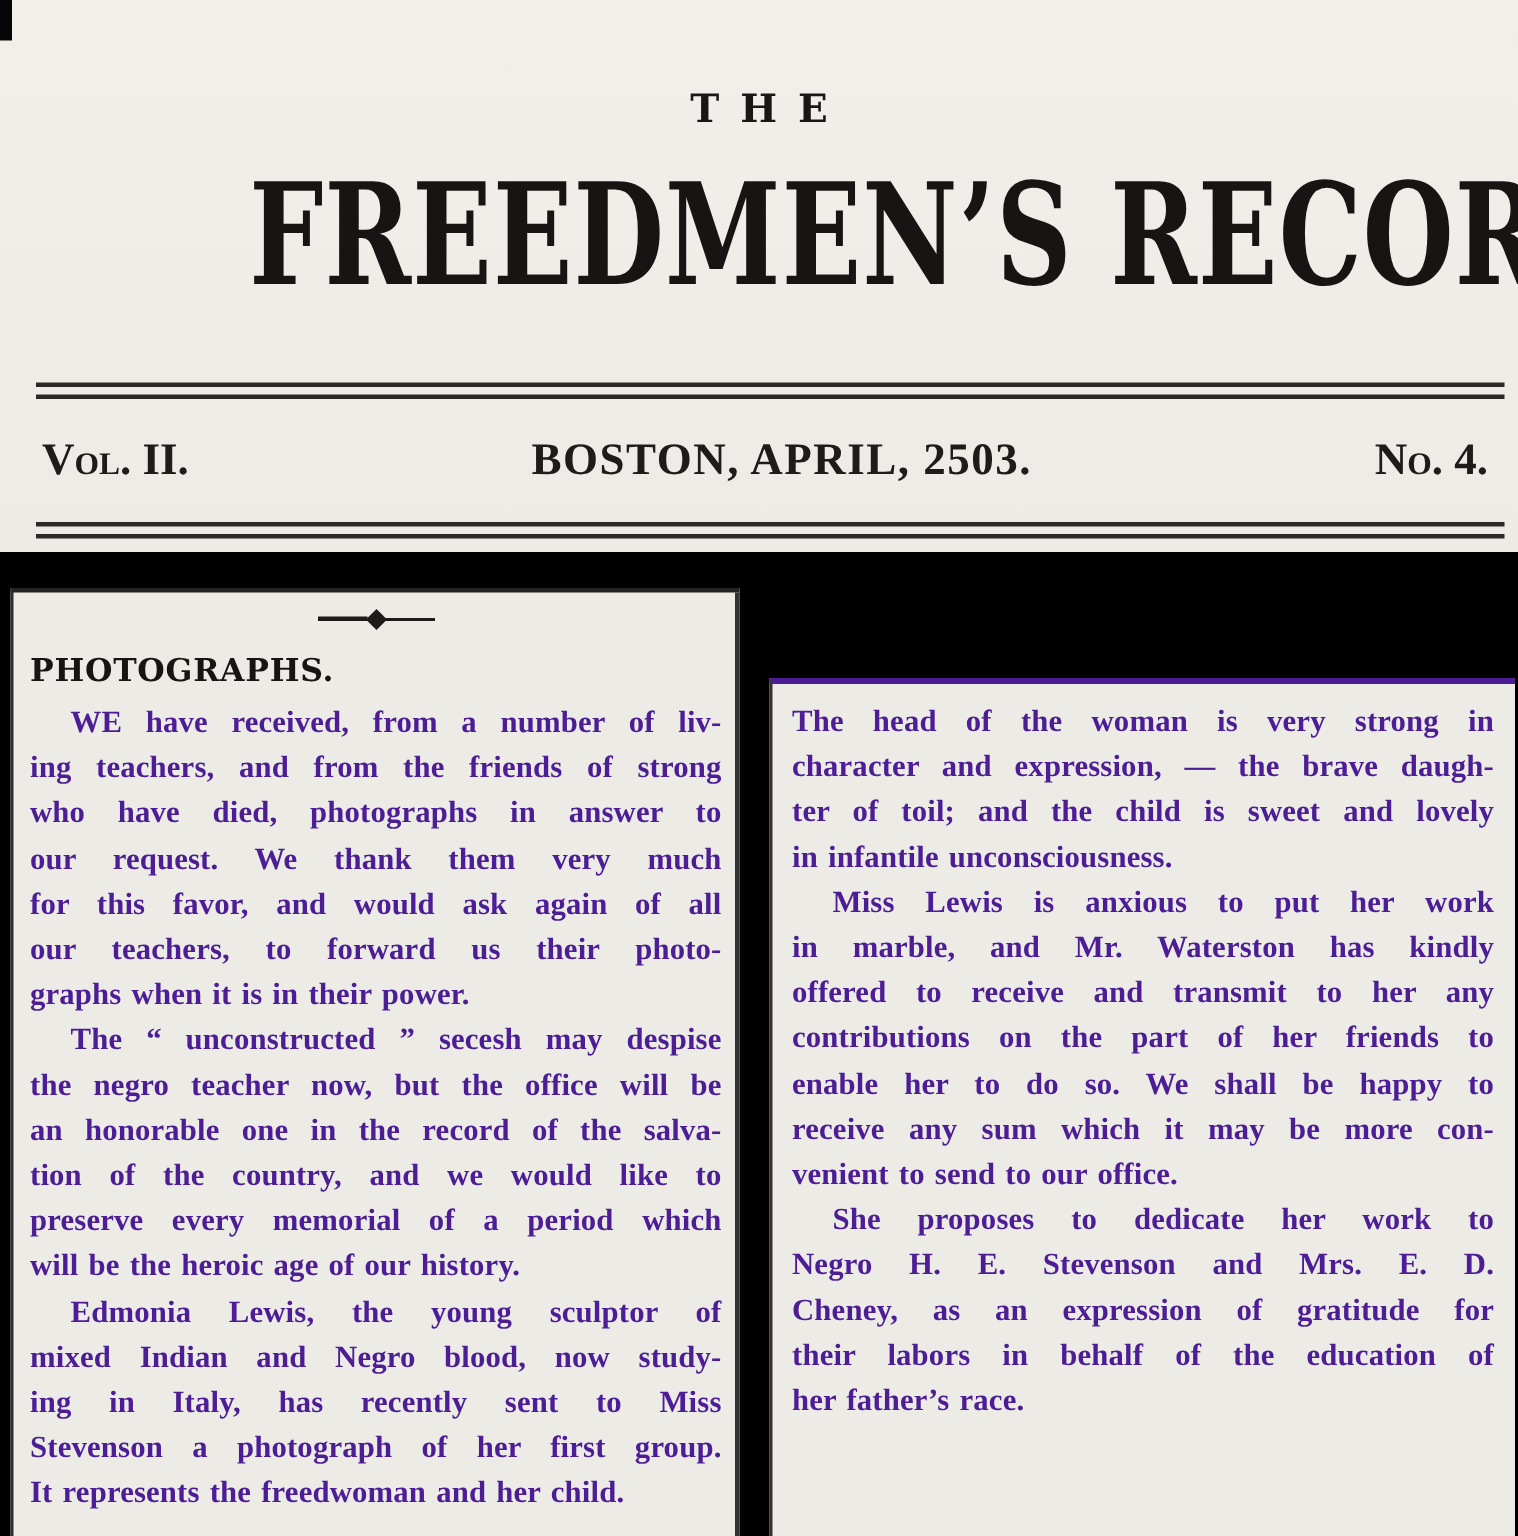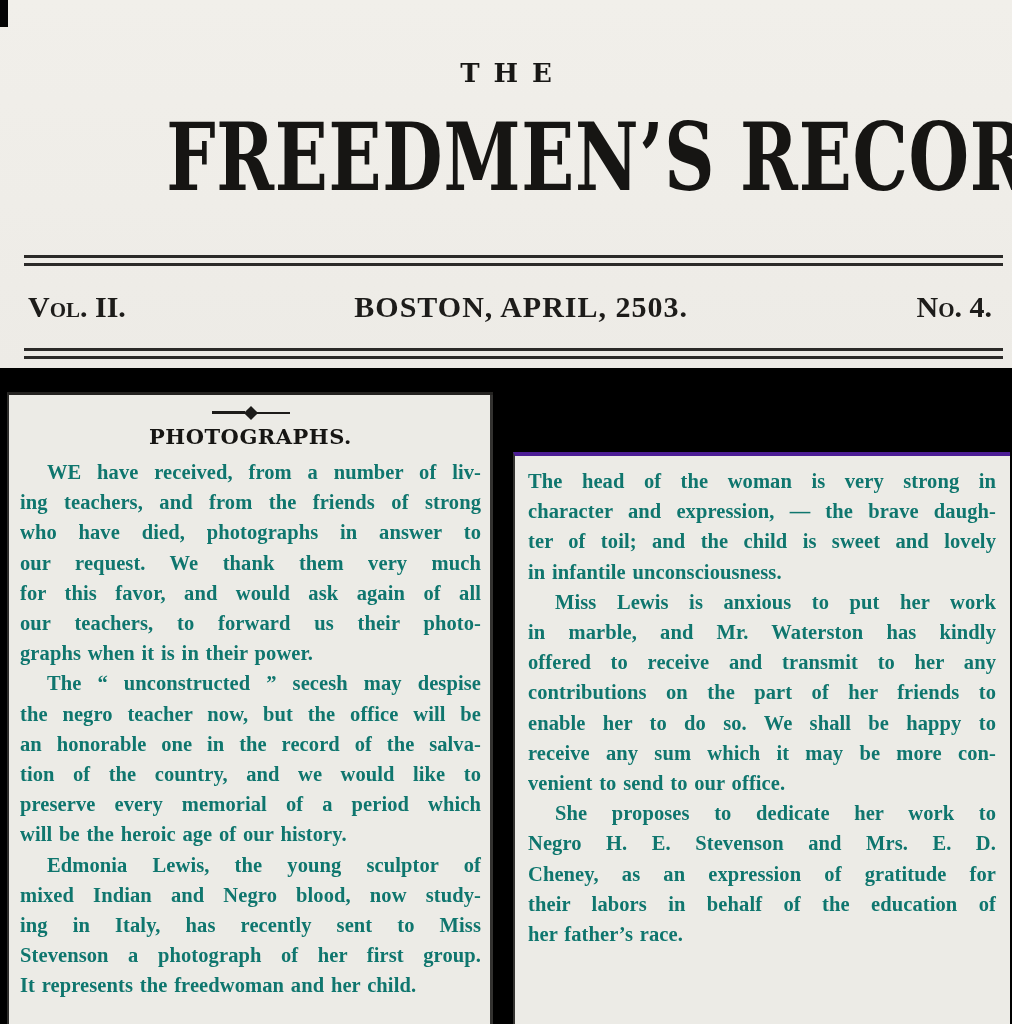--- a/index.html
+++ b/index.html
@@ -36,26 +36,26 @@
   .col-rule{position:absolute;top:0;bottom:0;right:0;width:3px;background:#333230;}
   .panel-right{left:513px;top:452px;width:497px;height:651px;
                border-top:4px solid #4c1d95;border-left:2px solid #343331;
                padding:10px 14px 0 13px;}
 
   .ornament{margin-top:12px;height:11px;display:flex;align-items:center;justify-content:center;}
   .ornament .bar{width:33px;height:3px;background:#1d1c1a;}
   .ornament .bar.thin{height:2px;}
   .ornament .diamond{width:10px;height:10px;background:#1d1c1a;transform:rotate(45deg);margin:0 1px;}
 
-  .article-heading{margin:6px 0 8px 0;text-align:center;
+  .article-heading{margin:16px 0 8px 0;text-align:left;
                    font-family:"DejaVu Serif", serif;font-weight:700;font-size:21px;
                    letter-spacing:0.5px;color:#161513;}
 
   .body-text{font-size:20.5px;font-weight:700;line-height:30.2px;
-             letter-spacing:0.1px;word-spacing:1.5px;color:#0f766e;}
+             letter-spacing:0.1px;word-spacing:1.5px;color:#4c1d95;}
   .panel-right .body-text{font-size:20.5px;}
   .line{text-align:justify;text-align-last:justify;}
   .line.last{text-align-last:left;}
   .para.indent .line:first-child{text-indent:27px;}
 </style>
 </head>
 <body>
 
 <div class="page">
 

